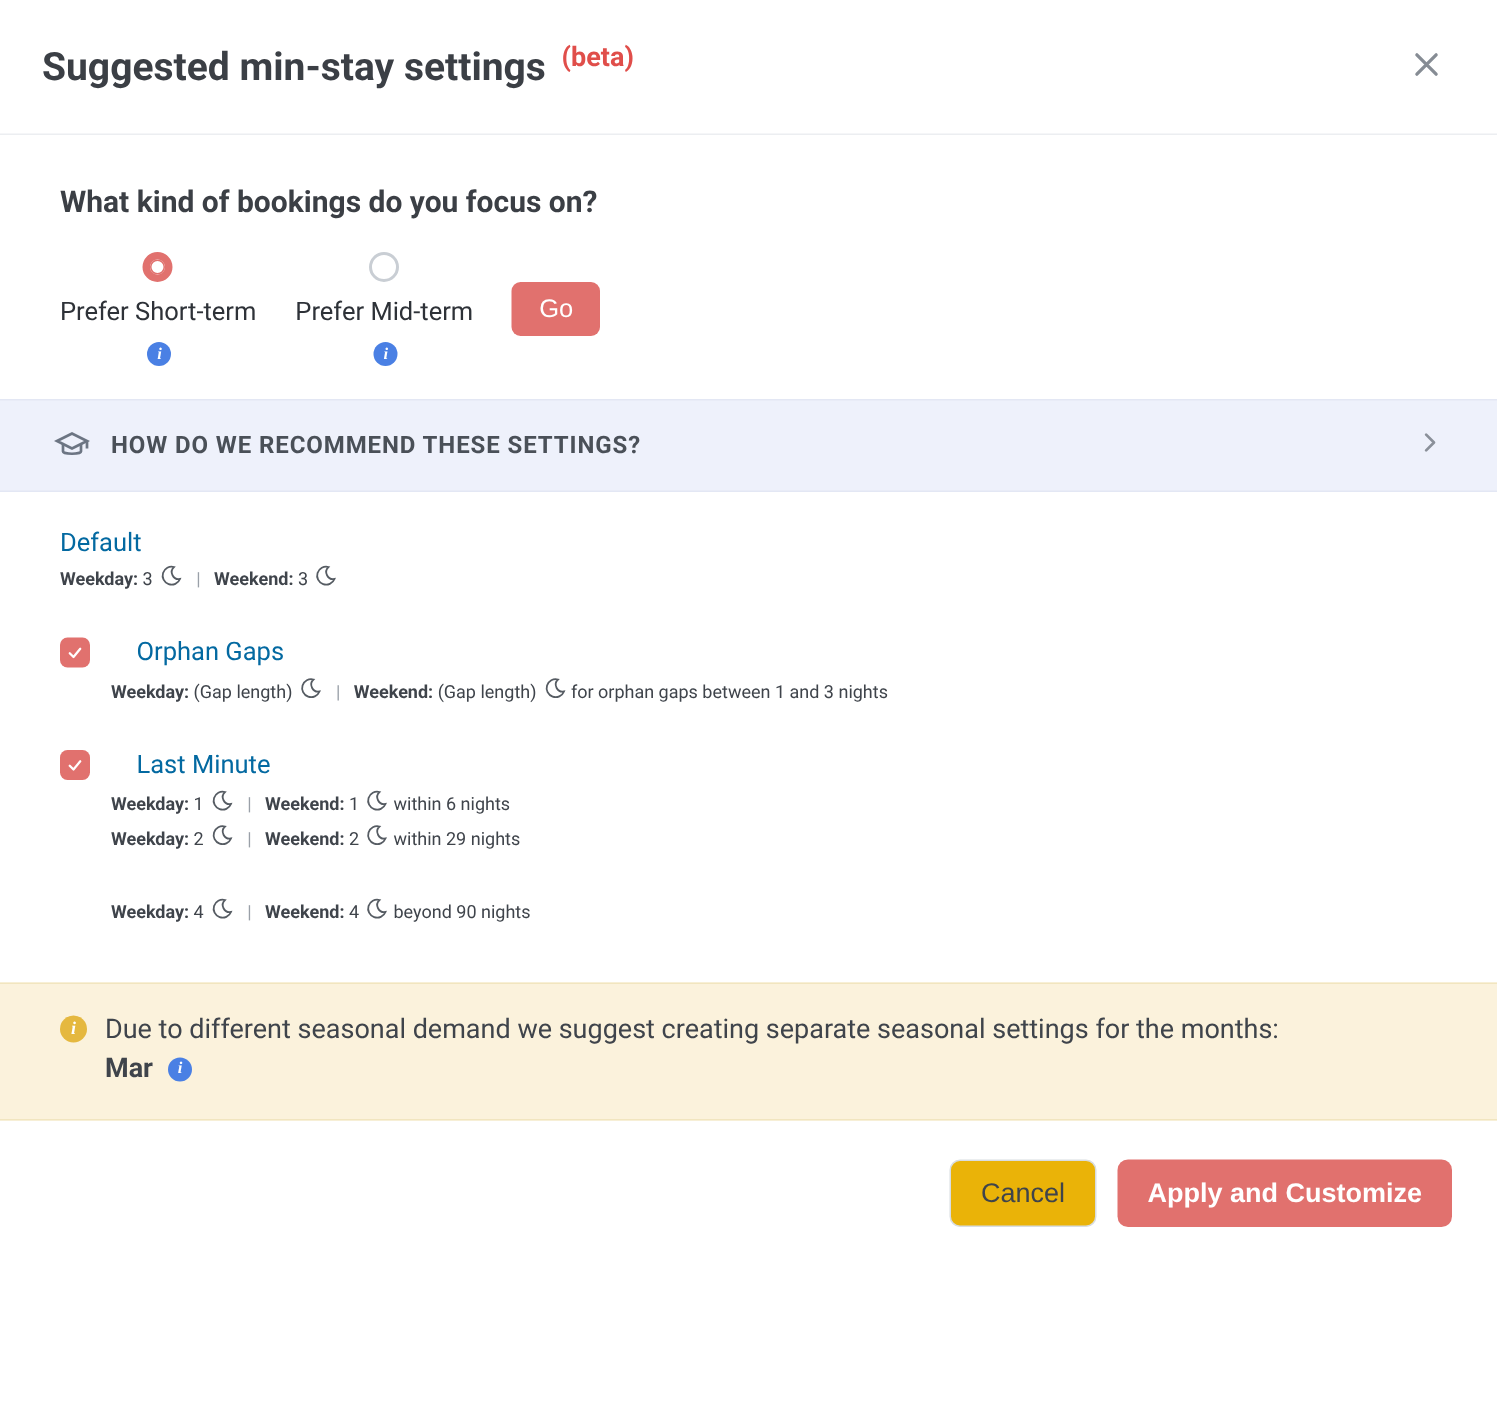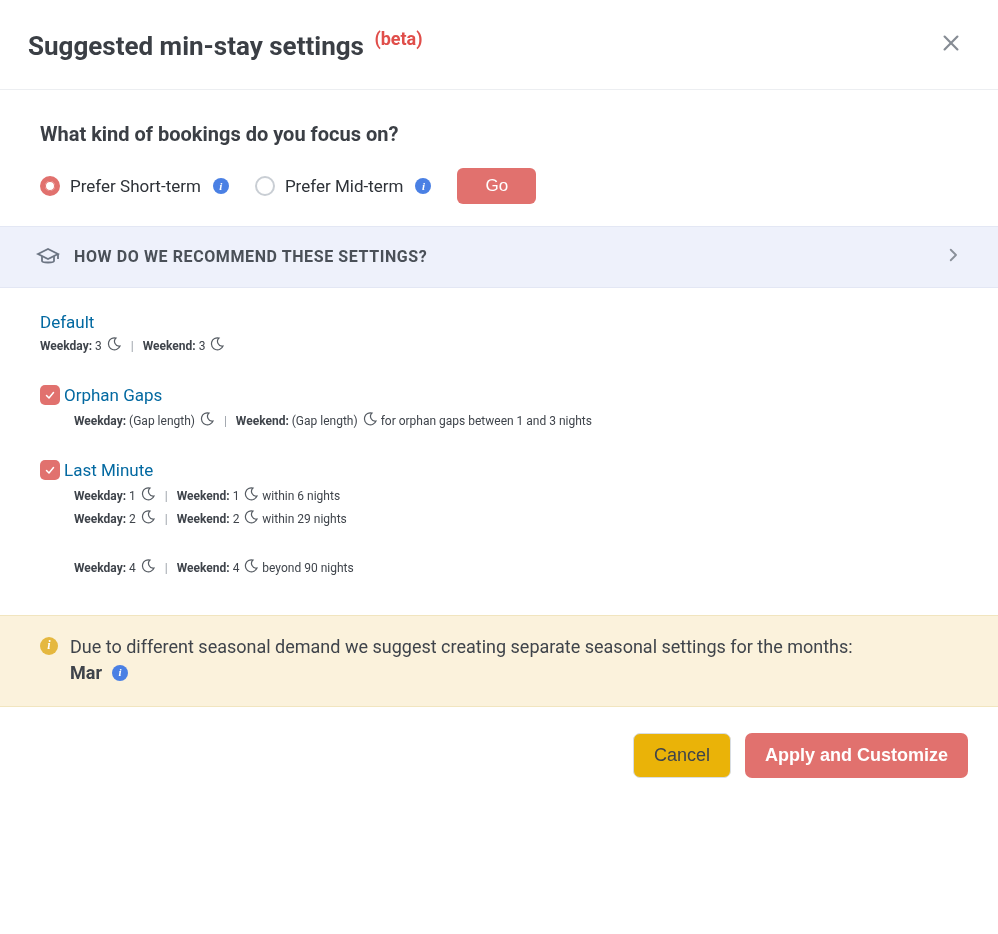--- a/index.html
+++ b/index.html
@@ -39,62 +39,62 @@
     color:#868c94;line-height:0;
   }
   .close-btn svg{width:22px;height:22px;stroke:#868c94;stroke-width:2.4}
 
   
   .q-block{padding:32px 40px 22px}
   .q-title{font-size:20px;font-weight:700;color:#3b3f45;margin:0 0 22px}
 
   .radio-row{display:flex;align-items:center;gap:26px}
   .radio{
-    display:flex;align-items:center;gap:10px;font-size:17px;color:var(--text);
+    display:flex;align-items:center;gap:10px;font-size:17px;color:var(--text);flex-direction:column;
   }
   .radio-dot{
     width:20px;height:20px;border-radius:50%;box-sizing:border-box;
   }
   .radio-dot.sel{
     border:5px solid var(--accent);background:#fff;
     box-shadow:0 0 0 1px var(--accent) inset;
   }
   .radio-dot.unsel{
     border:2px solid #c9ced4;background:#fff;
   }
   .info-icon{
     width:16px;height:16px;border-radius:50%;background:var(--blue);
     color:#fff;font-size:11px;font-weight:700;display:inline-flex;
     align-items:center;justify-content:center;margin-left:2px;
     font-family:Georgia,serif;font-style:italic;
   }
   .go-btn{
     background:var(--accent);color:#fff;border:none;border-radius:6px;
-    font-size:17px;font-weight:500;padding:8px 28px;cursor:pointer;
+    font-size:17px;font-weight:500;padding:8px 18px;cursor:pointer;
   }
 
   
   .accordion{
     background:var(--panel);display:flex;align-items:center;gap:14px;
     padding:18px 36px;border-top:1px solid #e3e7f4;border-bottom:1px solid #e3e7f4;
     cursor:pointer;
   }
   .cap-icon{color:#6c7583;display:flex}
   .cap-icon svg{width:24px;height:24px;stroke:#6c7583;stroke-width:1.8;fill:none}
   .accordion-title{
     flex:1;font-size:16px;font-weight:700;letter-spacing:.6px;color:#4a5058;
     text-transform:uppercase;
   }
   .chev{color:#8a9099}
   .chev svg{width:18px;height:18px;stroke:#8a9099;stroke-width:2.4;fill:none}
 
   
   .settings{padding:24px 40px 8px}
   .group{margin-bottom:30px}
-  .group-head{display:flex;align-items:flex-end;gap:4px;margin-bottom:6px}
+  .group-head{display:flex;align-items:flex-end;gap:31px;margin-bottom:6px}
   .chk{
     width:20px;height:20px;border-radius:5px;background:var(--accent);
     display:flex;align-items:center;justify-content:center;flex-shrink:0;
   }
   .chk svg{width:12px;height:12px;stroke:#fff;stroke-width:3;fill:none}
   .group-name{font-size:17px;color:#0369a1}
   .group-body{padding-left:0}
   .group.indent .group-body{padding-left:34px}
   .rule-line{font-size:12px;color:#3f444b;margin-top:4px}
   .rule-line .lbl{font-weight:700}

